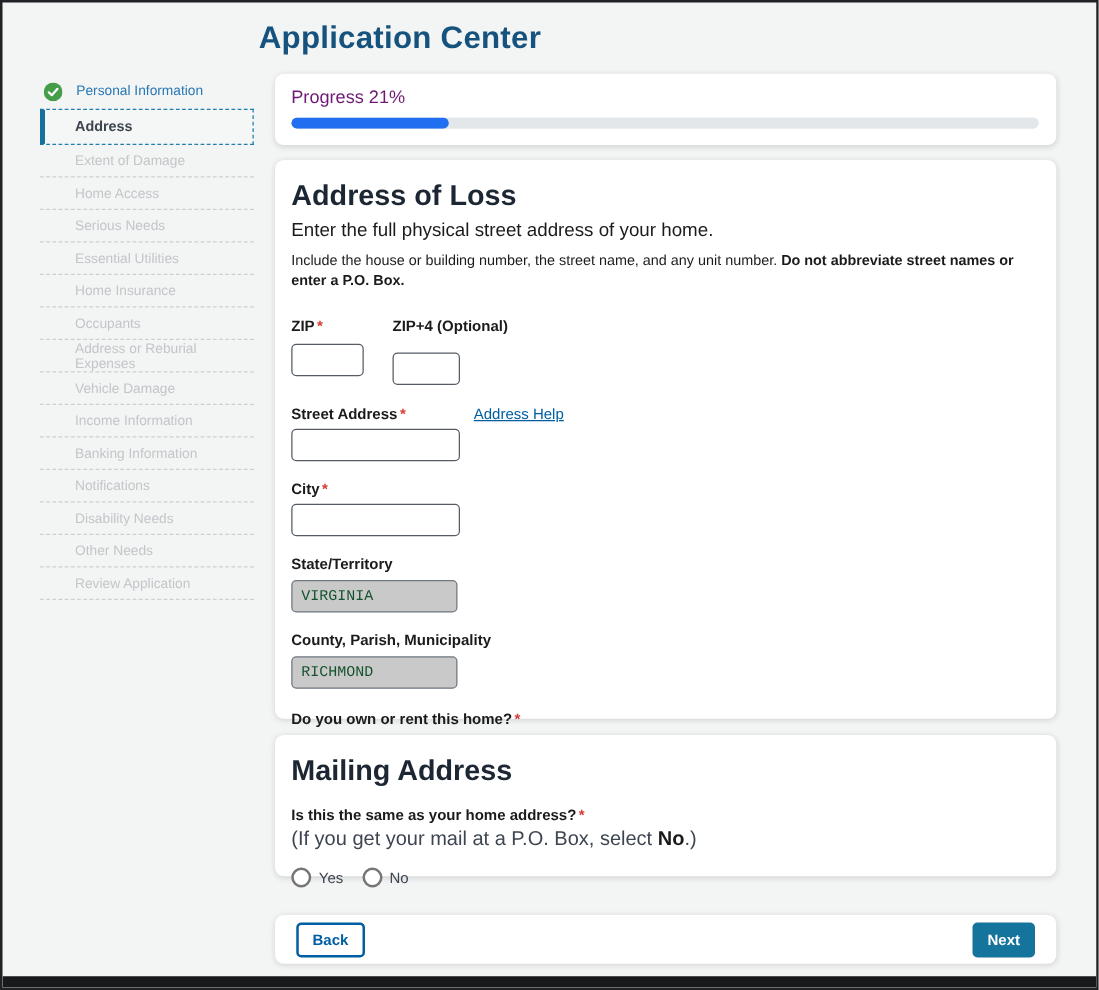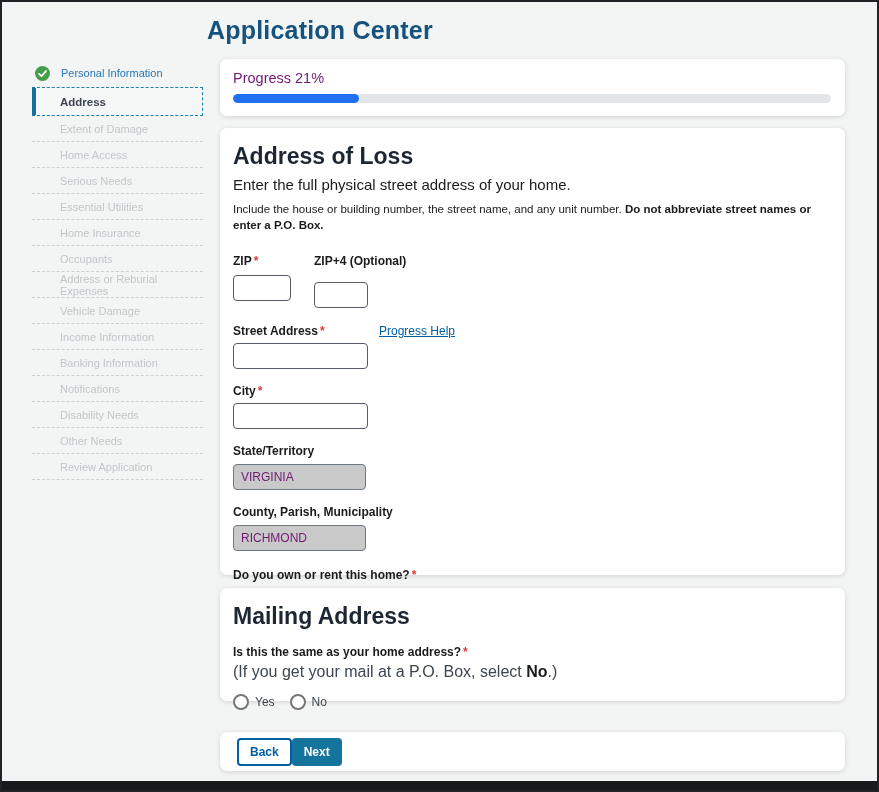--- a/index.html
+++ b/index.html
@@ -57,21 +57,21 @@
 
   .field-label { font-size:12px; font-weight:700; color:#1b1b1b; }
   .req { color:#d83933; font-weight:700; margin-left:2px; }
 
   .text-input {
     display:block; height:26px; border:1px solid #565c65; border-radius:4px;
     background:#fff; font-size:12px; color:#1b1b1b; padding:0 7px;
     font-family:"Liberation Sans","DejaVu Sans",sans-serif;
   }
   .text-input:disabled, .text-input.disabled {
-    background:#c9c9c9; border-color:#6f7780; color:#701a75;
+    background:#c9c9c9; border-color:#6f7780; color:#14532d;font-family:Liberation Mono, monospace;
   }
 
   .zip-row { display:flex; gap:23px; margin-top:21px; }
   .zip-row .field-label { display:block; margin-bottom:7px; }
   .w-zip { width:58px; }
   .w-zip4 { width:54px; }
   .w-std { width:135px; }
   .w-gray { width:133px; }
 
   .street-label-row { display:flex; align-items:baseline; margin-top:16px; }
@@ -89,21 +89,21 @@
   .radio-label { font-size:12px; color:#3d4551; margin-left:6px; margin-right:15px; }
 
   .card-mailing { top:586px; height:113px; padding:15px 13px; }
   .mailing-question { margin-top:15px; font-size:12px; font-weight:700; color:#1b1b1b; }
   .mailing-hint { margin-top:4px; font-size:16px; color:#3d4551; }
   .mailing-hint b { color:#1b1b1b; }
   .card-mailing .radio-row { margin-top:13px; }
 
   .card-actions {
     top:730px; height:39px; display:flex; align-items:center;
-    justify-content:flex-start; padding:0 17px;
+    justify-content:space-between; padding:0 17px;
   }
   .btn-back {
     background:#fff; border:2px solid #005ea2; color:#005ea2;
     font-size:12px; font-weight:700; padding:5px 11px; border-radius:4px; cursor:pointer;
     font-family:"Liberation Sans","DejaVu Sans",sans-serif;
   }
   .btn-next {
     background:#15749c; border:none; color:#fff;
     font-size:12px; font-weight:700; padding:7px 12px; border-radius:4px; cursor:pointer;
     font-family:"Liberation Sans","DejaVu Sans",sans-serif;
@@ -192,21 +192,21 @@
       </div>
       <div>
         <label class="field-label"><span>ZIP+4 (Optional)</span></label>
         <div style="height:7px"></div>
         <input type="text" class="text-input w-zip4" value="" style="">
       </div>
     </div>
 
     <div class="street-label-row">
       <span class="label-wrap field-label"><span>Street Address</span><span class="req">*</span></span>
-      <a class="help-link">Progress Help</a>
+      <a class="help-link">Address Help</a>
     </div>
     <input type="text" class="text-input w-std mt5" value="" style="">
 
     <div class="field-label mt15"><span>City</span><span class="req">*</span></div>
     <input type="text" class="text-input w-std mt5" value="" style="">
 
     <div class="field-label mt15">State/Territory</div>
     <input type="text" class="text-input w-gray mt6 disabled" disabled="" value="VIRGINIA" style="">
 
     <div class="field-label mt15">County, Parish, Municipality</div>

